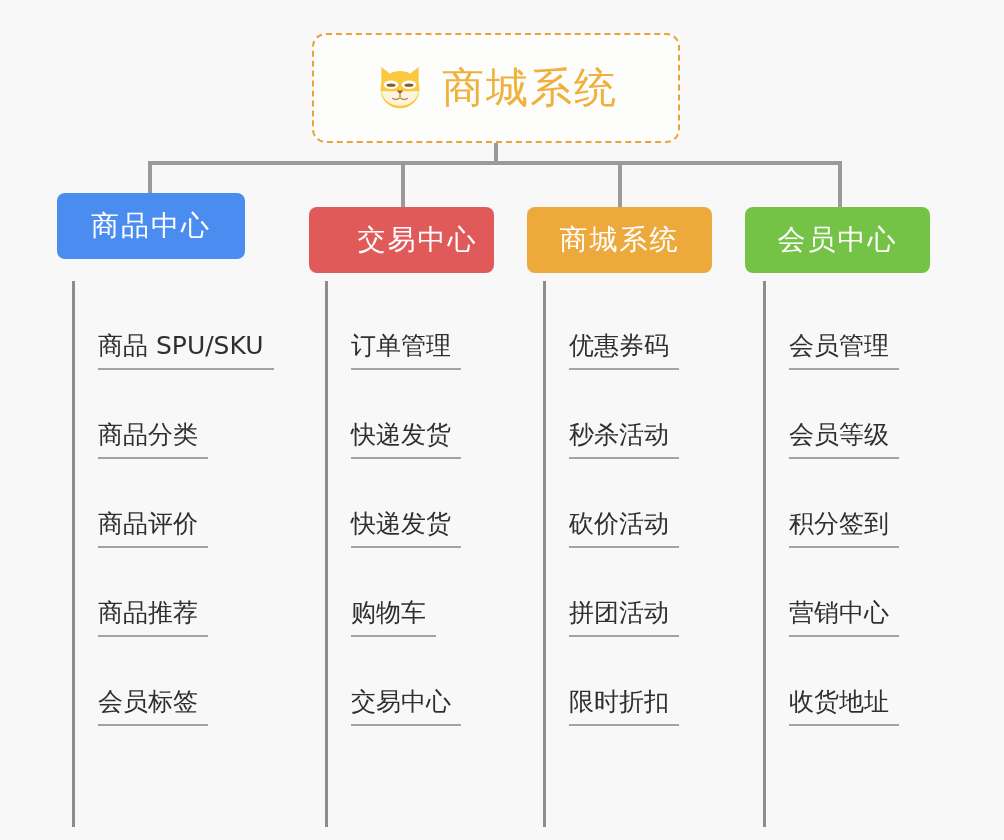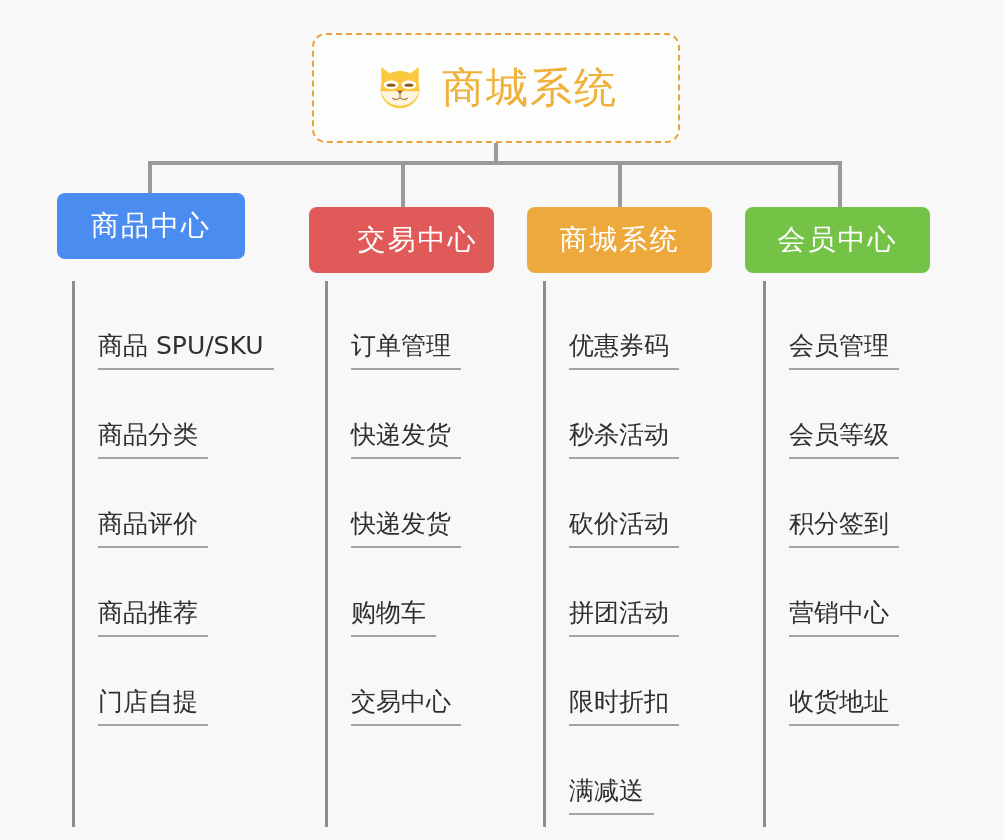--- a/index.html
+++ b/index.html
@@ -165,21 +165,21 @@
     <div class="leaf-item">
         <span class="leaf-label">商品分类</span>
       </div>
     <div class="leaf-item">
         <span class="leaf-label">商品评价</span>
       </div>
     <div class="leaf-item">
         <span class="leaf-label">商品推荐</span>
       </div>
     <div class="leaf-item">
-        <span class="leaf-label">门店自提</span>
+        <span class="leaf-label">会员标签</span>
       </div>
   </div>
 
   <div class="leaf-col" style="left:325px;">
     <div class="leaf-rail" style="height:546px;"></div>
     <div class="leaf-item">
         <span class="leaf-label">订单管理</span>
       </div>
     <div class="leaf-item">
         <span class="leaf-label">快递发货</span>
@@ -205,23 +205,20 @@
       </div>
     <div class="leaf-item">
         <span class="leaf-label">砍价活动</span>
       </div>
     <div class="leaf-item">
         <span class="leaf-label">拼团活动</span>
       </div>
     <div class="leaf-item">
         <span class="leaf-label">限时折扣</span>
       </div>
-    <div class="leaf-item">
-        <span class="leaf-label">满减送</span>
-      </div>
   </div>
 
   <div class="leaf-col" style="left:763px;">
     <div class="leaf-rail" style="height:546px;"></div>
     <div class="leaf-item">
         <span class="leaf-label">会员管理</span>
       </div>
     <div class="leaf-item">
         <span class="leaf-label">会员等级</span>
       </div>

